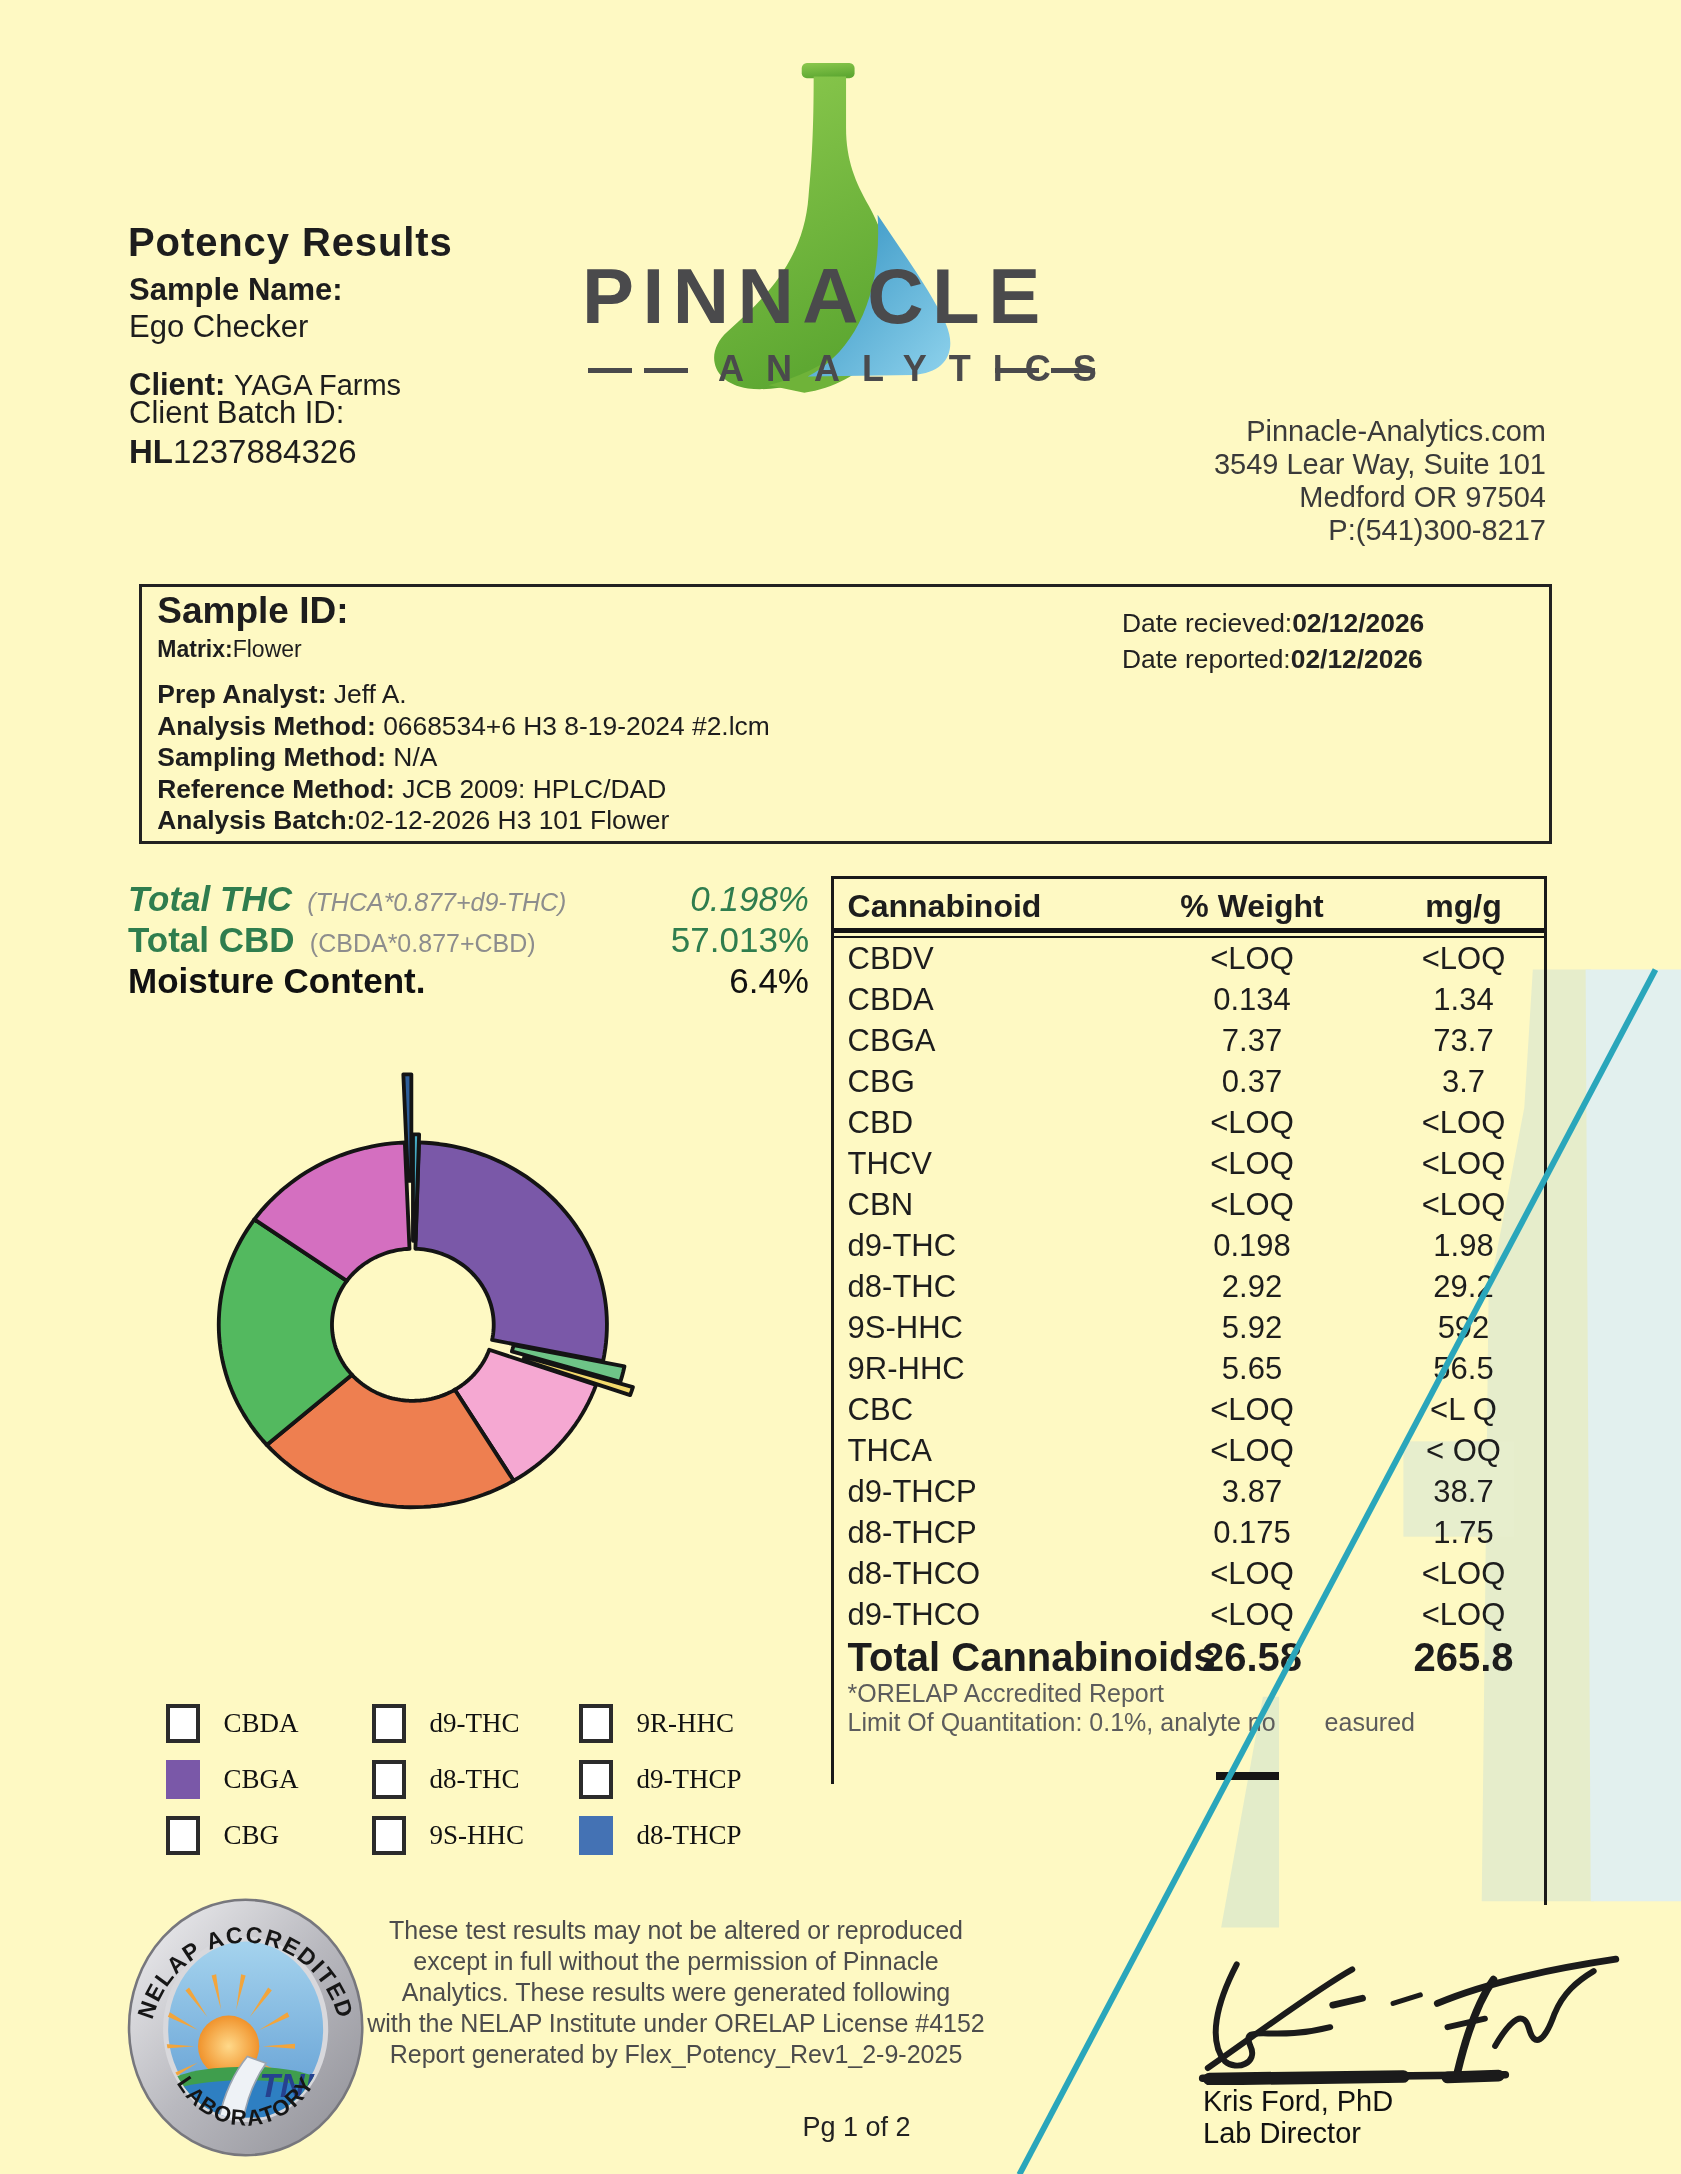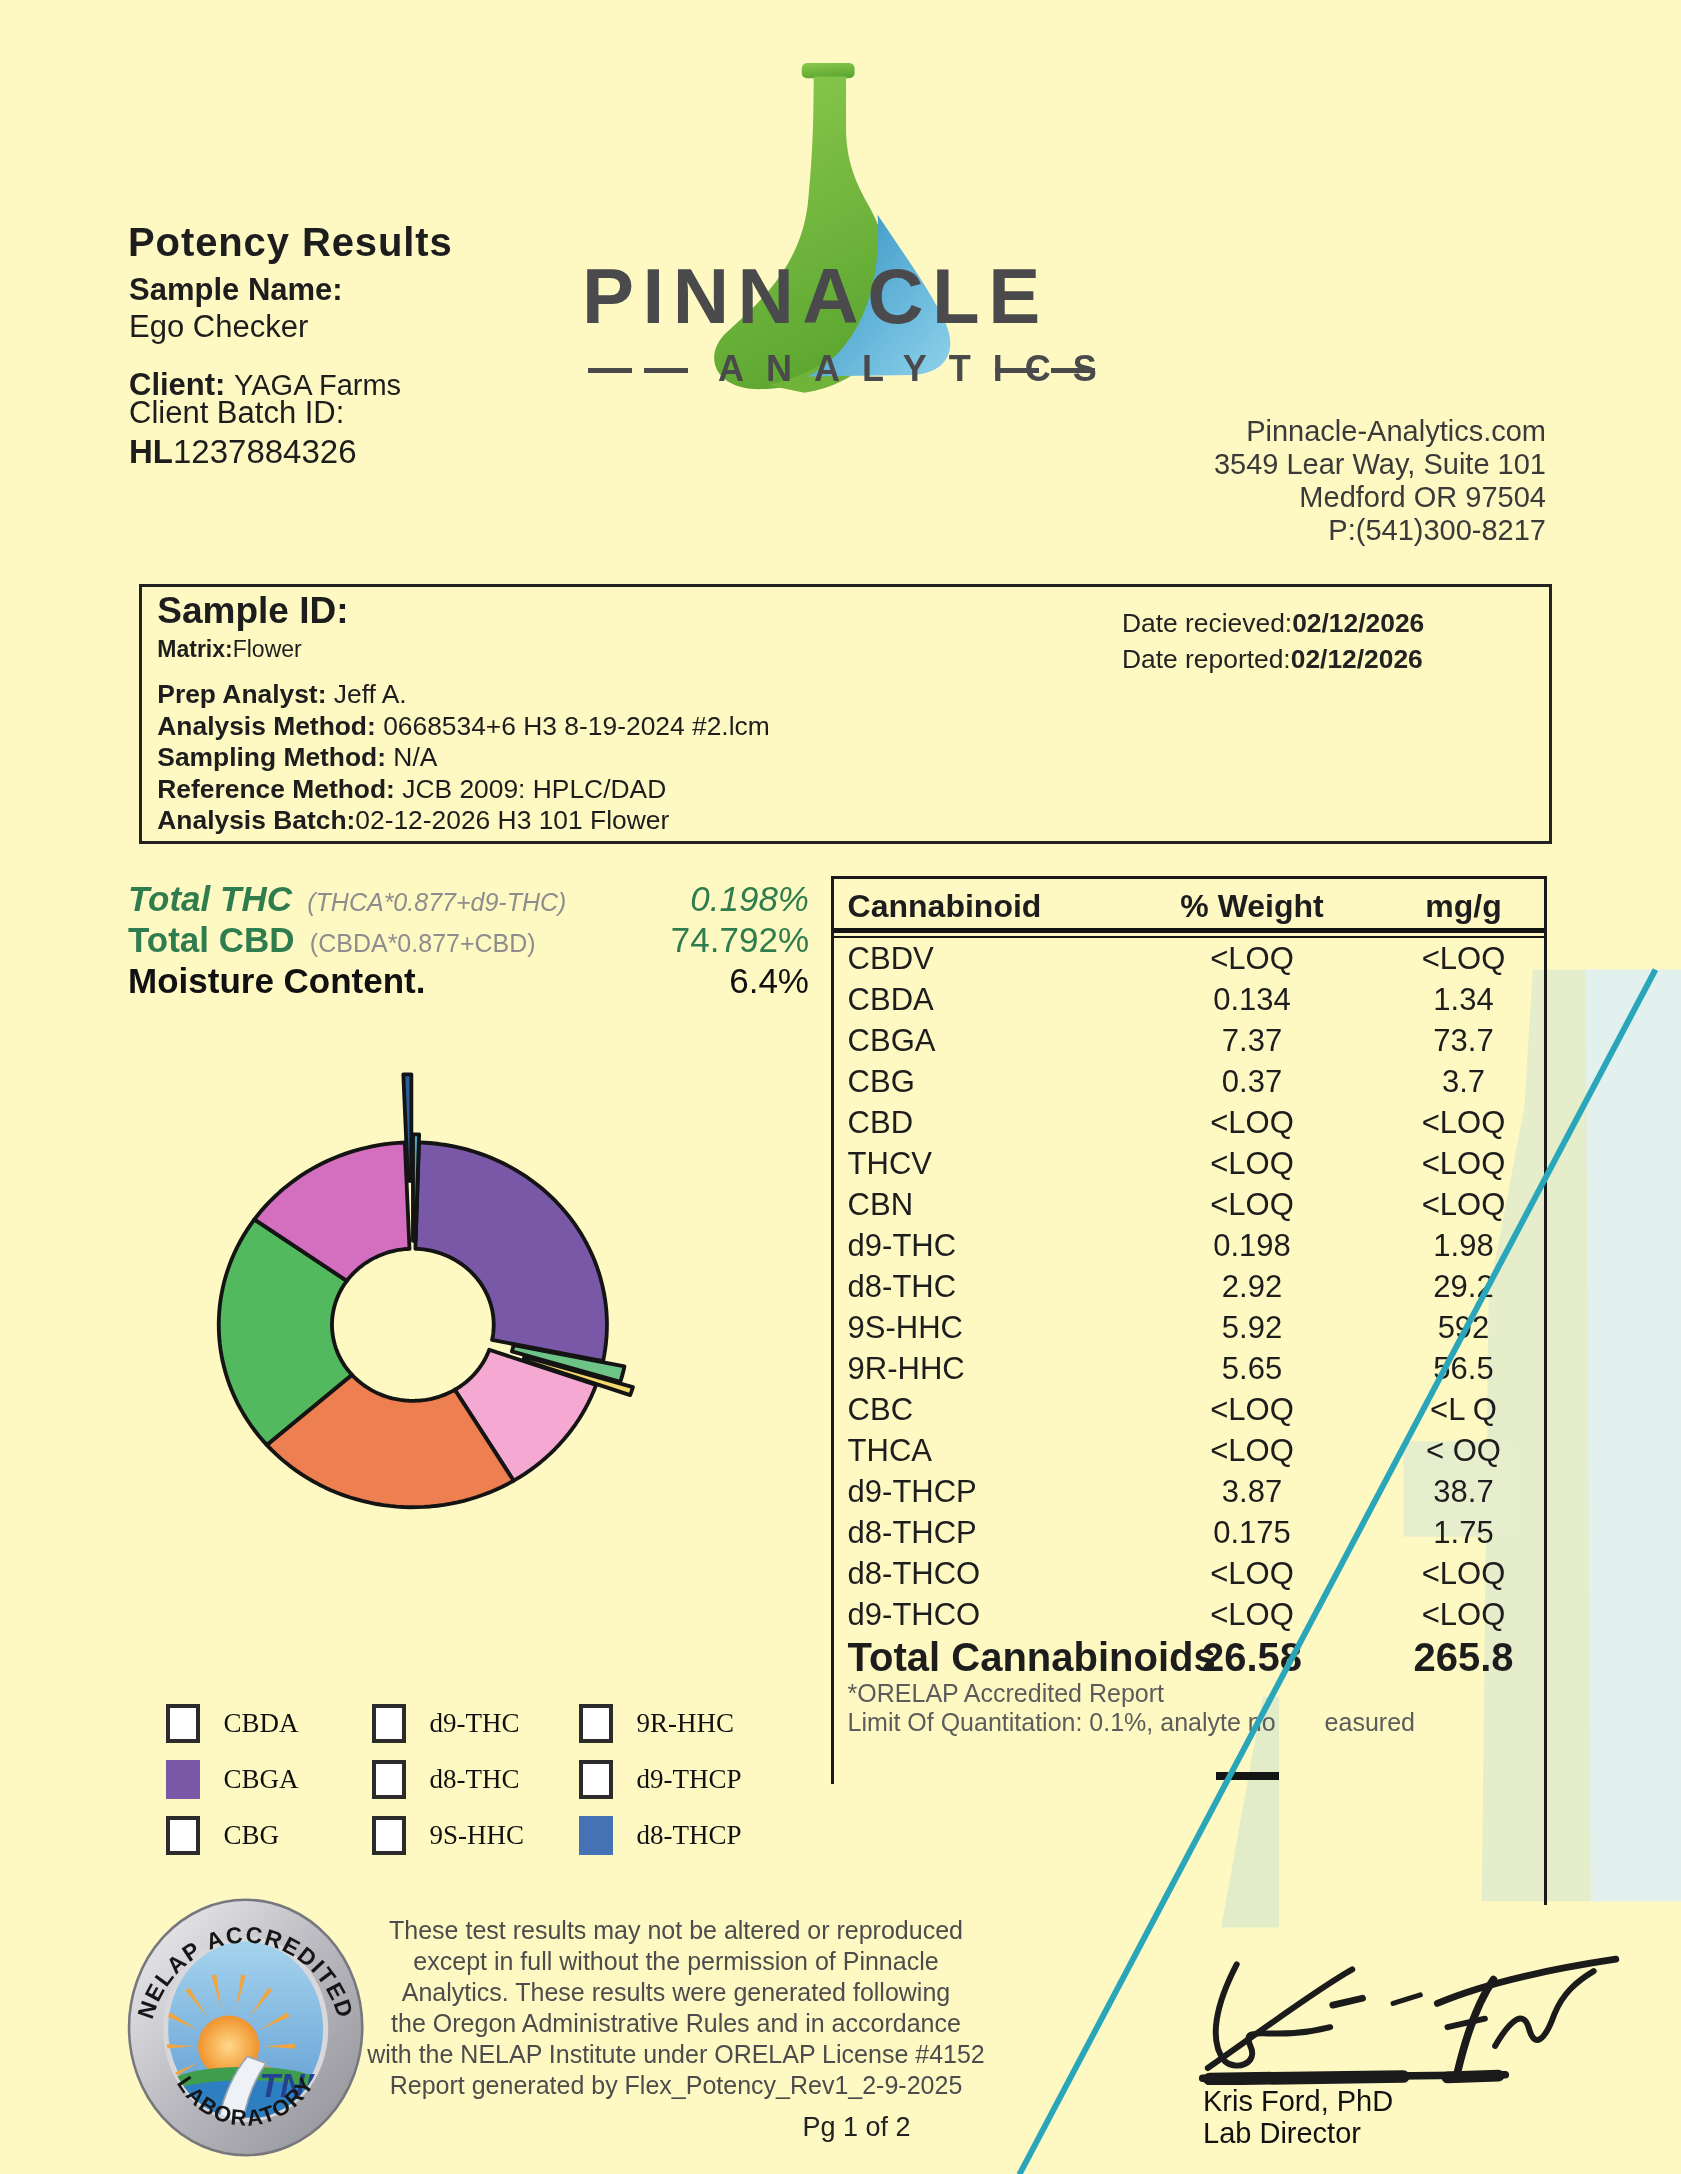--- a/index.html
+++ b/index.html
@@ -126,21 +126,21 @@
   </div>
 
   <div class="trow z1" style="left:128px;top:879px;font-style:italic;">
     <span class="tl">Total  THC</span>
     <span class="tf">(THCA*0.877+d9-THC)</span>
     <span class="tv">0.198%</span>
   </div>
   <div class="trow z1" style="left:128px;top:920px;">
     <span class="tl">Total  CBD</span>
     <span class="tf">(CBDA*0.877+CBD)</span>
-    <span class="tv">74.792%</span>
+    <span class="tv">57.013%</span>
   </div>
   <div class="trow blackrow z1" style="left:128px;top:961px;">
     <span class="tl">Moisture Content.</span>
     <span class="tv">6.4%</span>
   </div>
 
   <div class="abs z1 tbl" style="left:831px;top:876px;width:713px;height:905px;">
     <div class="abs" style="right:0;top:0;height:1026px;">
         <div class="tbl-right" style="height:1026px;"></div>
       </div>
@@ -351,21 +351,20 @@
     </text>
     <text font-size="26" font-weight="bold" fill="#161616" letter-spacing="2" font-family="Liberation Sans, sans-serif">
       <textPath href="#sealBotArc" startOffset="50%" text-anchor="middle">LABORATORY</textPath>
     </text>
   </svg>
 
   <div id="disclaimer" class="abs z1 disc" style="left:348px;top:1915px;width:656px;">
       <div>These test results may not be altered or reproduced</div>
       <div>except in full without the permission of Pinnacle</div>
       <div>Analytics. These results were generated following</div>
-      <div>the Oregon Administrative Rules and in accordance</div>
       <div>with the NELAP Institute under ORELAP License #4152</div>
       <div>Report generated by Flex_Potency_Rev1_2-9-2025</div>
     </div>
 
   <div class="abs z1 pg" style="left:733px;top:2112px;width:247px;">Pg 1 of 2</div>
 
   <svg class="abs z1" style="left:1175px;top:1932px;" width="477" height="153" viewBox="1380 2268 560 180">
     <g stroke="#1b1b1b" fill="none" stroke-linecap="round">
       <path d="M1418,2428 C1470,2392 1545,2336 1588,2312" stroke-width="7"></path>
       <path d="M1452,2306 C1428,2352 1418,2396 1438,2420 C1452,2432 1478,2422 1468,2402 C1456,2374 1492,2398 1562,2380" stroke-width="7"></path>

